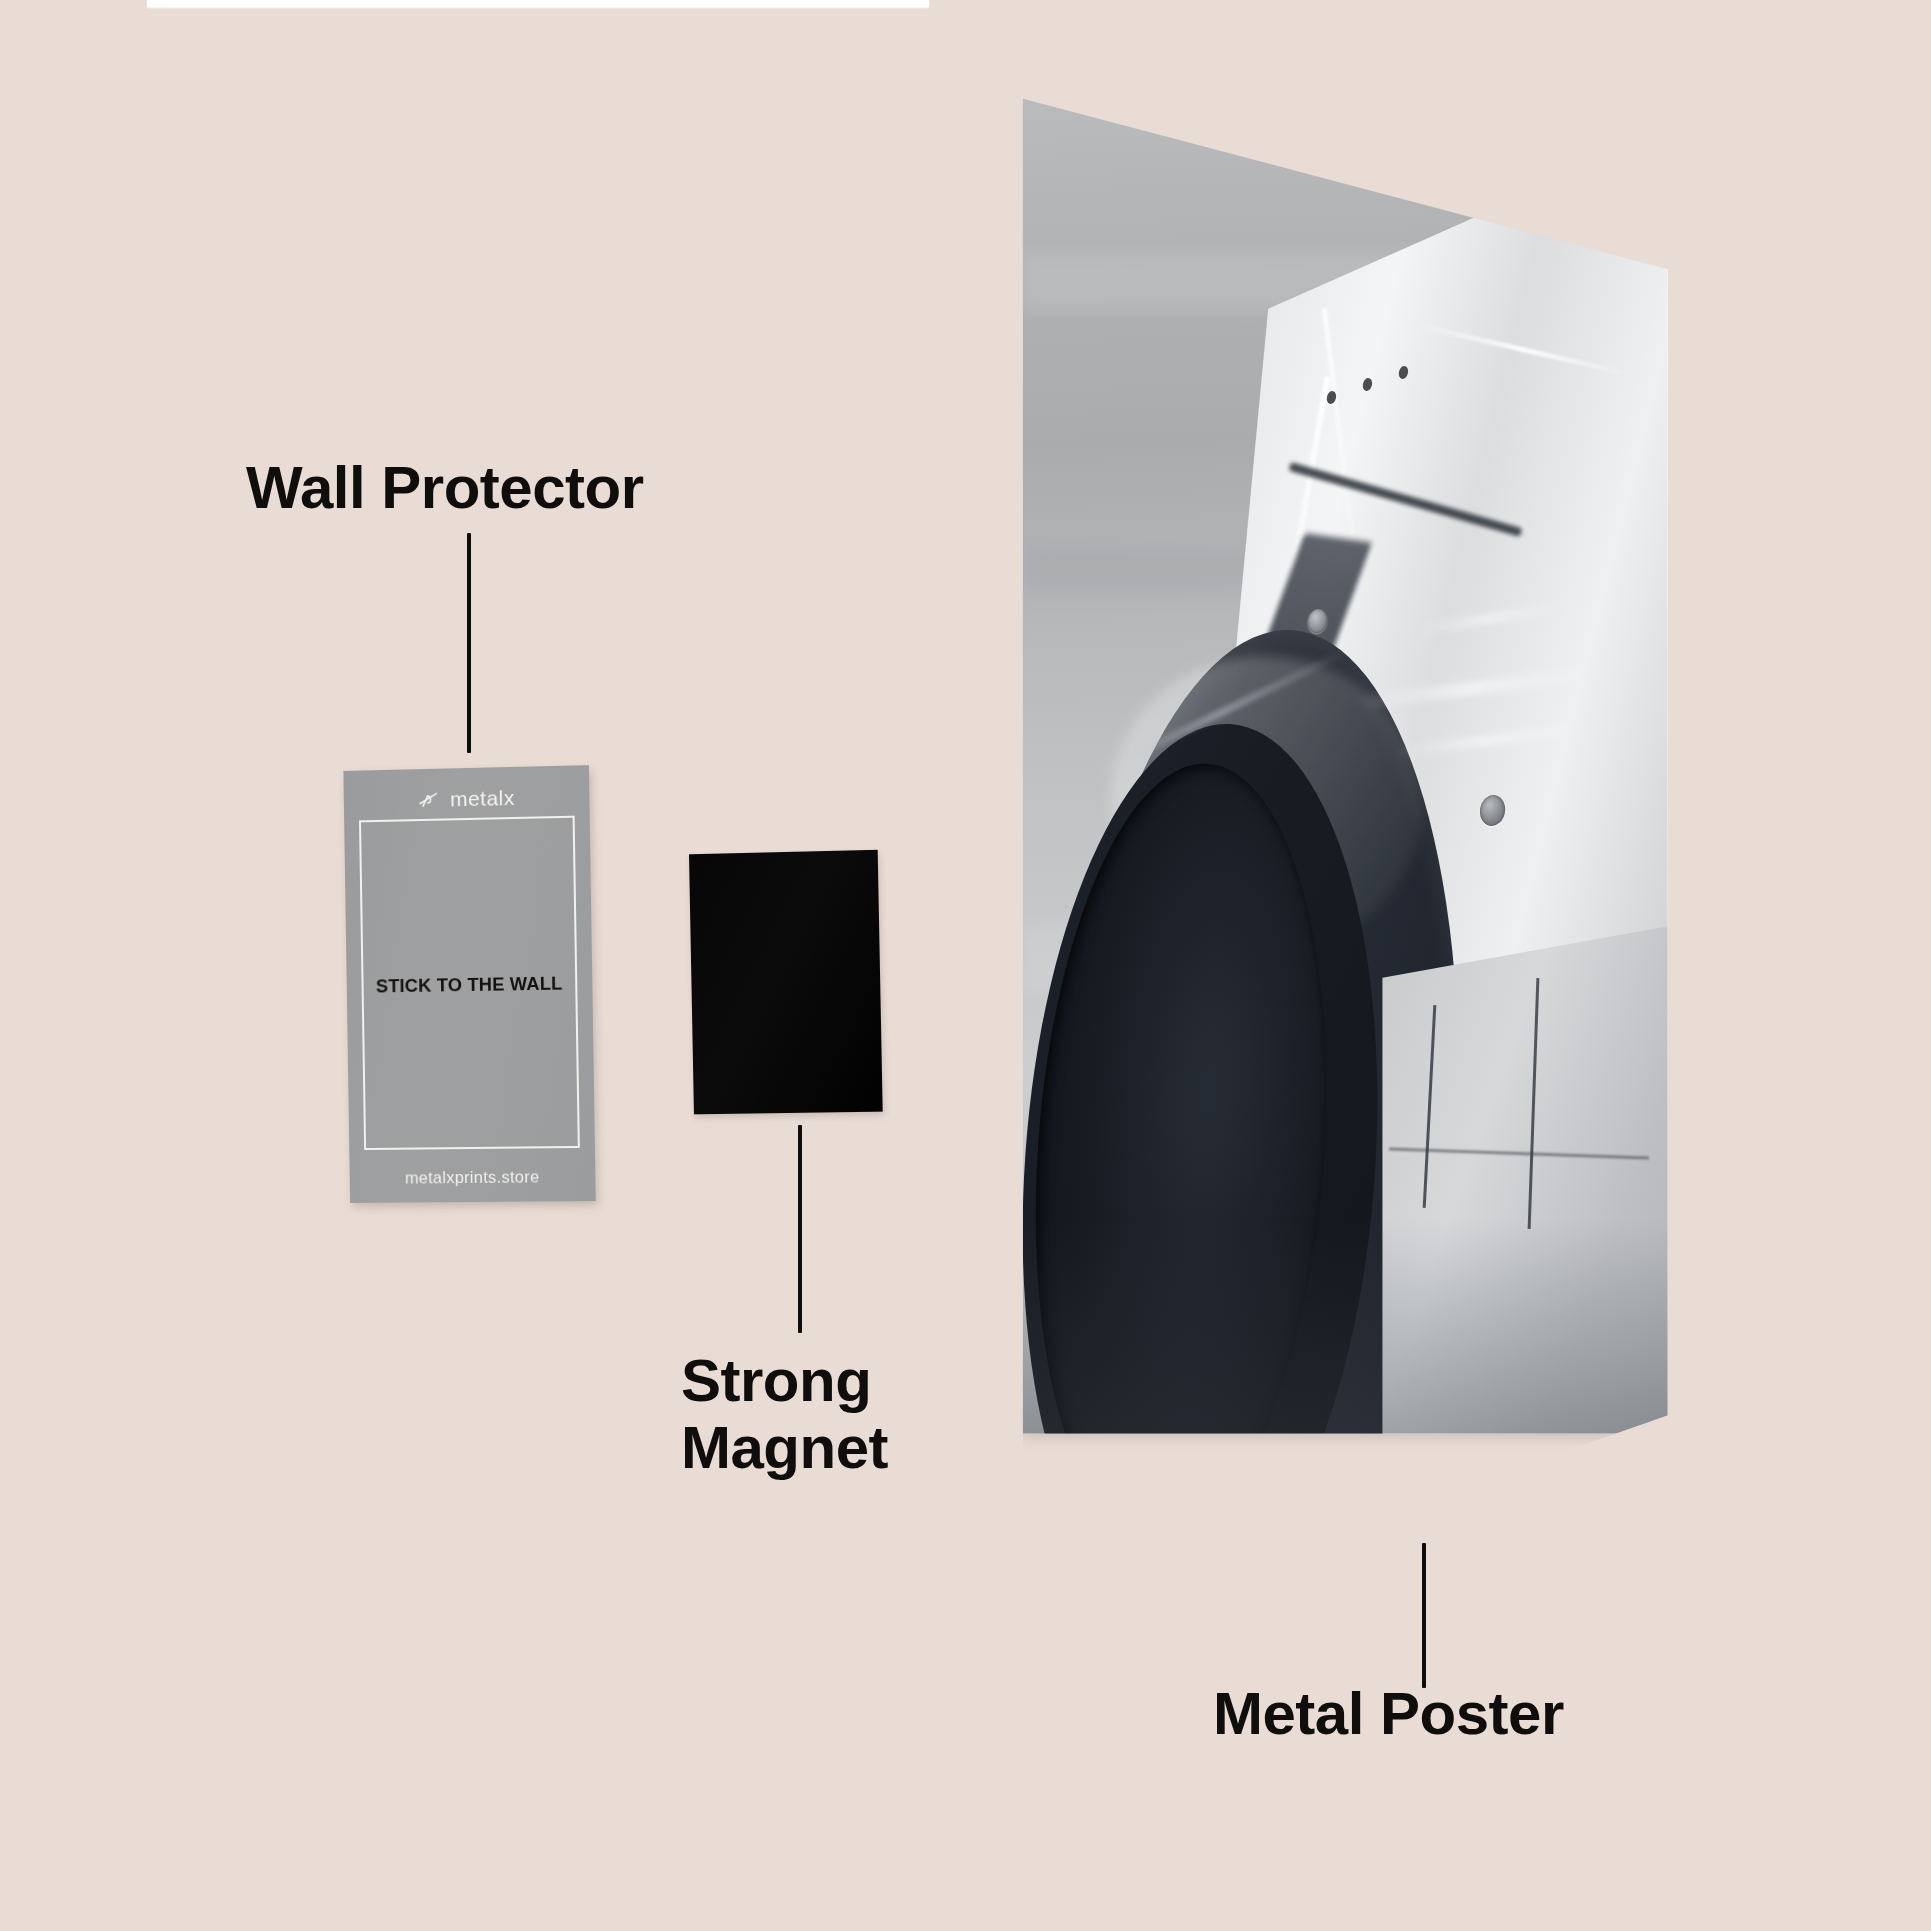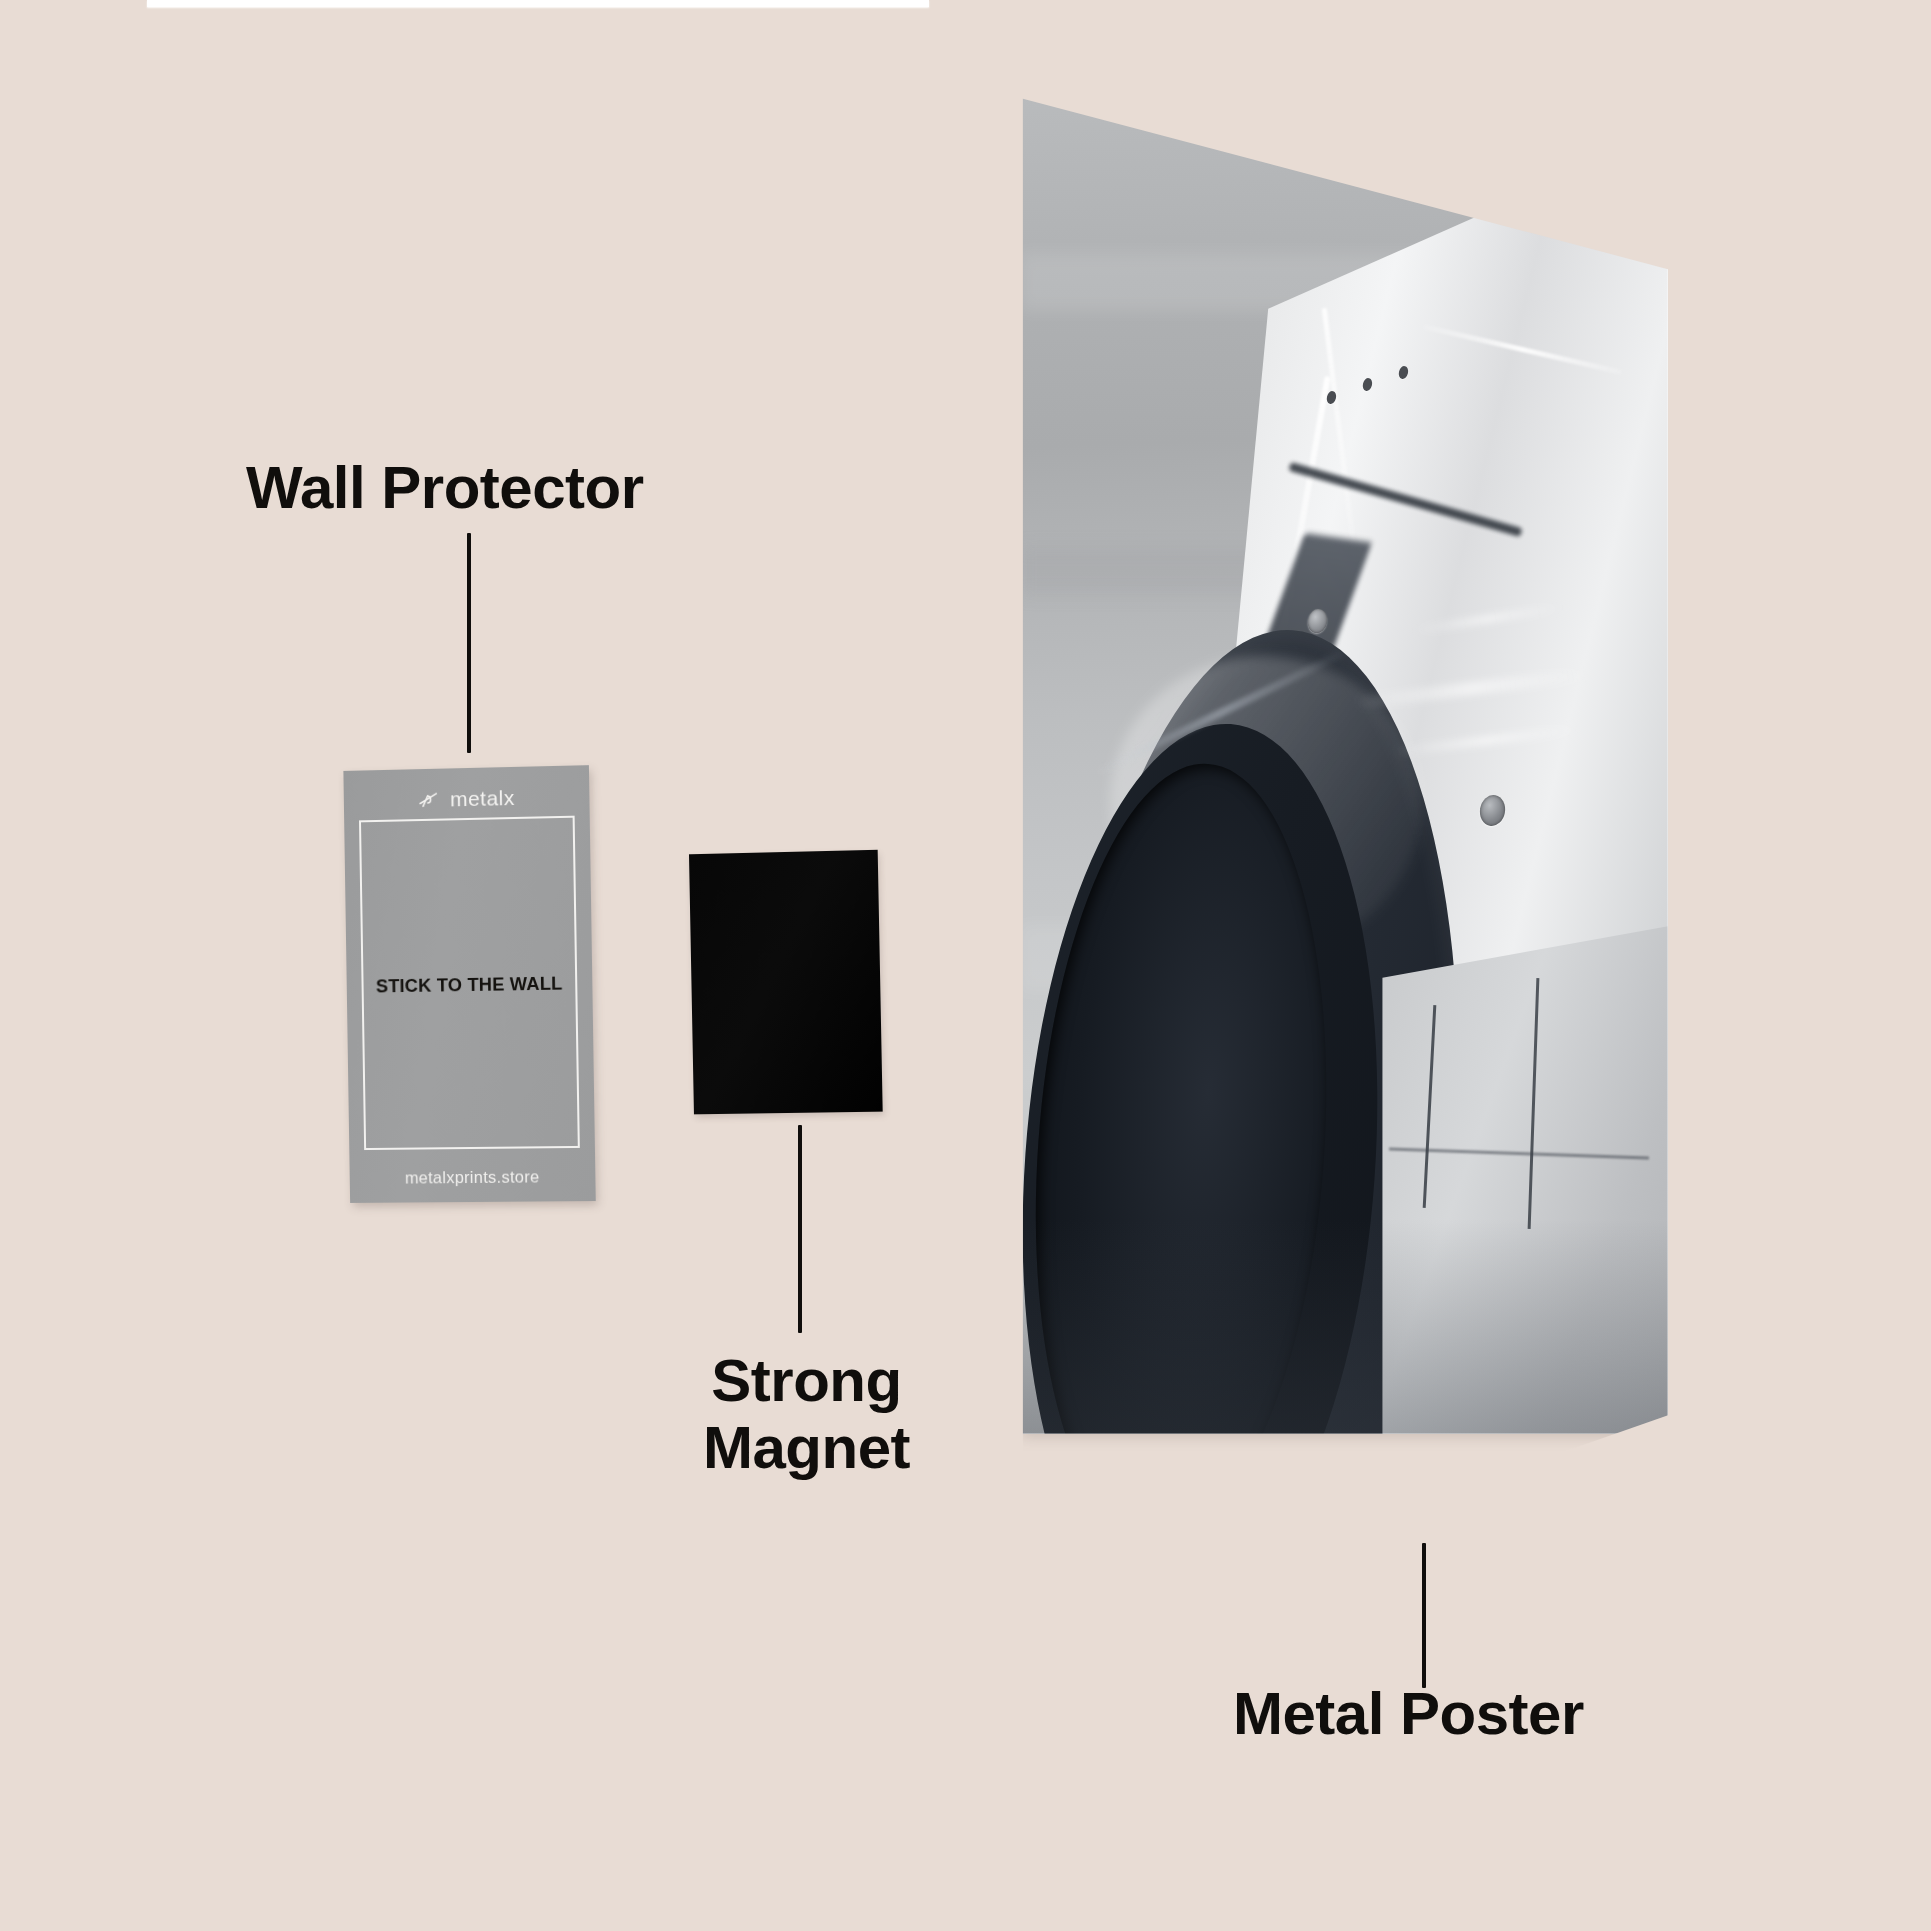--- a/index.html
+++ b/index.html
@@ -47,28 +47,27 @@
   }
   #label-wall-protector {
     left: 246px;
     top: 454px;
     font-size: 60px;
   }
   #label-strong-magnet {
     left: 681px;
     top: 1347px;
     font-size: 60px;
-    text-align: center;
+    text-align: left;
     width: 251px;
   }
   #label-metal-poster {
     left: 1213px;
     top: 1680px;
     font-size: 60px;
-    margin-left: 20px;
   }
 
   
   .leader {
     position: absolute;
     background: #100E0C;
     width: 3.9px;
     border-radius: 1px;
   }
   #leader-wall-protector {

